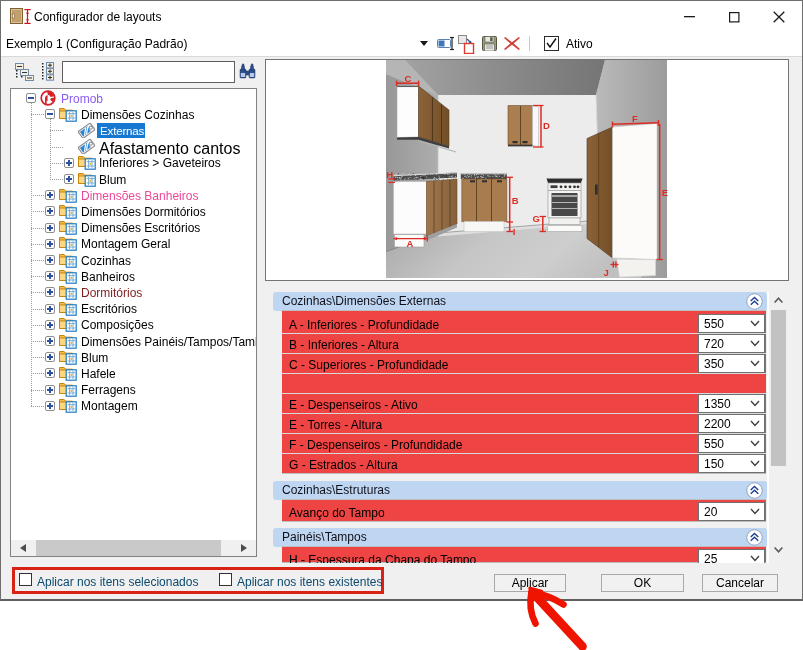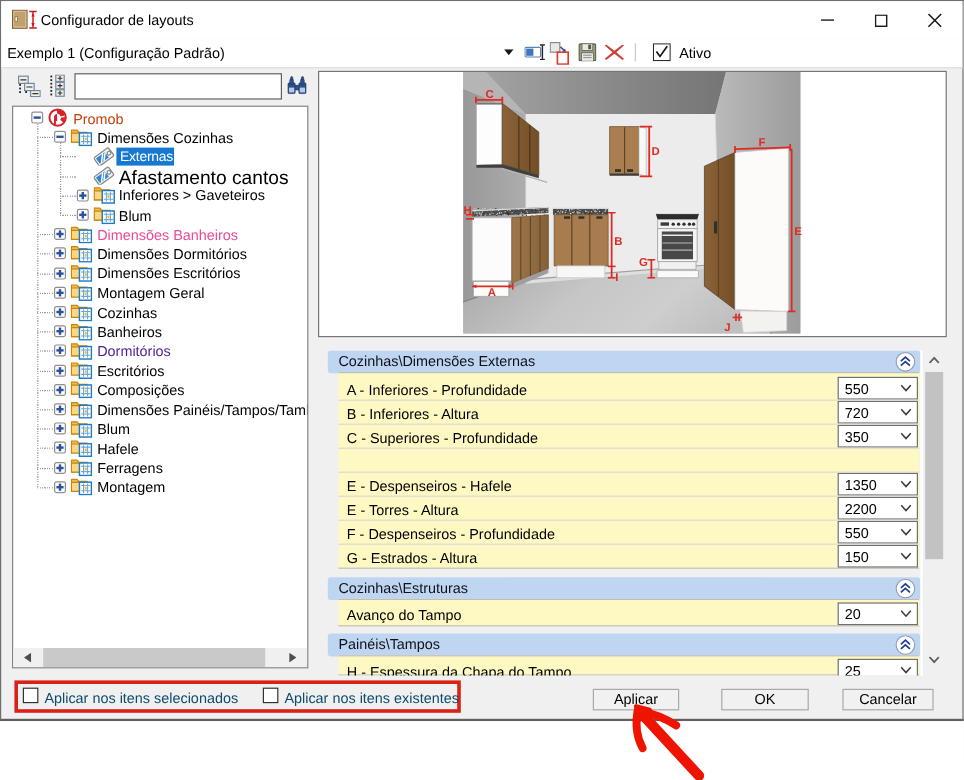--- a/index.html
+++ b/index.html
@@ -8,21 +8,21 @@
 #win { position:absolute; left:0; top:0; width:803px; height:601px; background:#f0f0f0; border:1px solid #6e6e6e; border-bottom:2px solid #5f5f5f; }
 #titlebar { position:absolute; left:0; top:0; width:801px; height:31px; background:#fff; }
 #titletext { position:absolute; left:33px; top:9px; font-size:12px; color:#000; }
 #toolrow { position:absolute; left:0; top:31px; width:801px; height:25px; background:#fff; border-bottom:1px solid #d9d9d9;}
 #combotext { position:absolute; left:5px; top:5px; font-size:12px; color:#000; }
 #treesearch { position:absolute; left:61px; top:60px; width:173px; height:22px; background:#fff; border:1px solid #5f5f5f; }
 #treebox { position:absolute; left:9px; top:87px; width:247px; height:469px; background:#fff; border:1px solid #828282; overflow:hidden; }
 #view3d { position:absolute; left:264px; top:58px; width:524px; height:222px; background:#fff; border:1px solid #747474; }
 #props { position:absolute; left:272px; top:291px; width:494px; height:271px; overflow:hidden; }
 .phead { position:absolute; left:0; width:494px; height:19px; background:#bed6f1; border-radius:3px; font-size:12px; color:#10101a; padding-left:9px; line-height:19px; }
-.prows { position:absolute; left:9px; width:484px; background:#fef9c3; border-top:1px solid #bdbdbd; border-bottom:1px solid #bdbdbd;}
+.prows { position:absolute; left:9px; width:484px; background:#ef4444; border-top:1px solid #bdbdbd; border-bottom:1px solid #bdbdbd;}
 .prow { position:absolute; left:0px; width:484px; height:20px; }
 .plabel { position:absolute; left:7px; top:4px; font-size:12px; color:#000; }
 .psep { position:absolute; left:0; width:484px; height:1px; background:#d9d9d9; }
 .pdrop { position:absolute; left:416px; top:0px; width:67px; height:19px; background:#fff; border:1px solid #707070; font-size:12px; }
 .pdrop span { position:absolute; left:5px; top:2px; }
 .pdrop svg { position:absolute; right:4px; top:5px; }
 .chev { position:absolute; right:4px; top:1px; width:17px; height:17px; }
 #vsb { position:absolute; left:769px; top:291px; width:17px; height:271px; background:#f0f0f0; }
 #redbox { position:absolute; left:11px; top:566px; width:372px; height:27px; border:3px solid #da2116; }
 .cb { position:absolute; width:13px; height:13px; background:#fff; border:1px solid #333; }
@@ -156,21 +156,21 @@
         <div class="abs" style="left:20.0px;top:14.0px;width:1px;height:302.8px;background-image:repeating-linear-gradient(to bottom,#9a9a9a 0 1px,transparent 1px 2px)"></div>
 <div class="abs" style="left:39.0px;top:30.2px;width:1px;height:59.8px;background-image:repeating-linear-gradient(to bottom,#9a9a9a 0 1px,transparent 1px 2px)"></div>
 <div class="abs" style="left:15.0px;top:4.0px;width:10px;height:10px;background:#fdfdfd;border:1px solid #8e8e8e;border-radius:2px"></div>
         <div class="abs" style="left:17.0px;top:8.0px;width:6px;height:2px;background:#2a52a0"></div>
 <svg class="abs" style="left:29px;top:1px" width="16" height="16" viewBox="0 0 16 16">
           <circle cx="8" cy="8" r="6.8" fill="#fff" stroke="#d5222b" stroke-width="1.7"></circle>
           <path d="M7.2 1.4 A6.4 6.4 0 0 1 14 6.2 L10.6 7 A3.2 3.2 0 0 0 7.8 4.8 Z" fill="#d5222b"></path>
           <path d="M5 14 L5 7.8 A3 3 0 0 1 7.6 4.9 L7.6 10.9 A3 3 0 0 1 6.6 10.7 L6.6 14 Z" fill="#d5222b"></path>
           <path d="M14.2 7.4 A6.4 6.4 0 0 1 12.6 12.1 L10.2 9.7 A3.2 3.2 0 0 0 10.8 8.2 Z" fill="#d5222b"></path>
         </svg>
-<span class="abs" style="left:50px;top:2.5px;font-size:12px;color:#c2410c;white-space:nowrap">Promob</span>
+<span class="abs" style="left:50px;top:2.5px;font-size:12px;color:#8b5cf6;white-space:nowrap">Promob</span>
 <div class="abs" style="left:20.0px;top:25.2px;width:14.0px;height:1px;background-image:repeating-linear-gradient(to right,#9a9a9a 0 1px,transparent 1px 2px)"></div>
 <div class="abs" style="left:34.0px;top:20.2px;width:10px;height:10px;background:#fdfdfd;border:1px solid #8e8e8e;border-radius:2px"></div>
         <div class="abs" style="left:36.0px;top:24.2px;width:6px;height:2px;background:#2a52a0"></div>
 <svg class="abs" style="left:48px;top:17px" width="18" height="16" viewBox="0 0 18 16">
           <path d="M0.5 2.5 L5.2 2.5 L6.7 4.2 L13.5 4.2 L13.5 12.5 L0.5 12.5 Z" fill="#f3ba51" stroke="#c8860a"></path>
           <path d="M0.5 5 L13.5 5 L13.5 12.5 L0.5 12.5 Z" fill="#fcd683" stroke="#c8860a"></path>
           <rect x="7.2" y="4.8" width="10" height="10.4" fill="#fff" stroke="#1e7ac1" stroke-width="1.2"></rect>
           <g stroke="#6aa7d8" stroke-width="0.9">
             <line x1="8.6" y1="7.6" x2="16.4" y2="7.6"></line>
             <line x1="8.6" y1="12" x2="16.4" y2="12"></line>
@@ -348,21 +348,21 @@
           <path d="M0.5 5 L13.5 5 L13.5 12.5 L0.5 12.5 Z" fill="#fcd683" stroke="#c8860a"></path>
           <rect x="7.2" y="4.8" width="10" height="10.4" fill="#fff" stroke="#1e7ac1" stroke-width="1.2"></rect>
           <g stroke="#6aa7d8" stroke-width="0.9">
             <line x1="8.6" y1="7.6" x2="16.4" y2="7.6"></line>
             <line x1="8.6" y1="12" x2="16.4" y2="12"></line>
             <line x1="10.6" y1="6" x2="10.6" y2="14"></line>
             <line x1="14" y1="6" x2="14" y2="14"></line>
           </g>
           <rect x="11.6" y="8.7" width="1.6" height="2.2" fill="#f0b429"></rect>
         </svg>
-<span class="abs" style="left:70px;top:196.9px;font-size:12px;color:#4c1d95;white-space:nowrap">Dormitórios</span>
+<span class="abs" style="left:70px;top:196.9px;font-size:12px;color:#7f1d1d;white-space:nowrap">Dormitórios</span>
 <div class="abs" style="left:20.0px;top:219.6px;width:14.0px;height:1px;background-image:repeating-linear-gradient(to right,#9a9a9a 0 1px,transparent 1px 2px)"></div>
 <div class="abs" style="left:34.0px;top:214.6px;width:10px;height:10px;background:#fdfdfd;border:1px solid #8e8e8e;border-radius:2px"></div>
         <div class="abs" style="left:36.0px;top:218.6px;width:6px;height:2px;background:#2a52a0"></div>
         <div class="abs" style="left:38.0px;top:216.6px;width:2px;height:6px;background:#2a52a0"></div>
 <svg class="abs" style="left:48px;top:211px" width="18" height="16" viewBox="0 0 18 16">
           <path d="M0.5 2.5 L5.2 2.5 L6.7 4.2 L13.5 4.2 L13.5 12.5 L0.5 12.5 Z" fill="#f3ba51" stroke="#c8860a"></path>
           <path d="M0.5 5 L13.5 5 L13.5 12.5 L0.5 12.5 Z" fill="#fcd683" stroke="#c8860a"></path>
           <rect x="7.2" y="4.8" width="10" height="10.4" fill="#fff" stroke="#1e7ac1" stroke-width="1.2"></rect>
           <g stroke="#6aa7d8" stroke-width="0.9">
             <line x1="8.6" y1="7.6" x2="16.4" y2="7.6"></line>
@@ -856,21 +856,21 @@
           <div class="pdrop">
             <span>350</span>
             <svg width="10" height="7" viewBox="0 0 10 7">
               <path d="M1 1 L5 5.5 L9 1" fill="none" stroke="#3c3c3c" stroke-width="1.3"></path>
             </svg>
           </div>
         </div>
 <div class="psep" style="top:42px"></div>
 <div class="psep" style="top:62px"></div>
 <div class="prow" style="top:83px">
-          <span class="plabel">E - Despenseiros - Hafele</span>
+          <span class="plabel">E - Despenseiros - Ativo</span>
           <div class="pdrop">
             <span>1350</span>
             <svg width="10" height="7" viewBox="0 0 10 7">
               <path d="M1 1 L5 5.5 L9 1" fill="none" stroke="#3c3c3c" stroke-width="1.3"></path>
             </svg>
           </div>
         </div>
 <div class="psep" style="top:82px"></div>
 <div class="prow" style="top:103px">
           <span class="plabel">E - Torres - Altura</span>
@@ -947,21 +947,21 @@
         <path d="M4.5 6 L0 1 L1.2 0 L4.5 3.6 L7.8 0 L9 1 Z" fill="#5f5f5f"></path>
       </svg>
   </div>
 
   <div id="redbox"></div>
   <div class="cb" style="left:18px;top:572px"></div>
   <span class="cblabel" style="left:36px;top:574px">Aplicar nos itens selecionados</span>
   <div class="cb" style="left:218px;top:572px"></div>
   <span class="cblabel" style="left:236px;top:574px">Aplicar nos itens existentes</span>
   <div class="btn" style="left:493px">Aplicar</div>
-  <div class="btn" style="left:600px;width:73px">OK</div>
+  <div class="btn" style="left:600px;width:83px">OK</div>
   <div class="btn" style="left:701px;width:76px">Cancelar</div>
 </div>
 <div id="belowwin"></div>
 
 <svg class="abs" style="left:505px;top:575px;z-index:50" width="100" height="75" viewBox="0 0 100 75">
   <g stroke="#ee1400" fill="none" stroke-linecap="round">
     <path d="M29 19 L77.5 71.5" stroke-width="8.6"></path>
     <path d="M26.5 17 C24.5 27 25.5 39 30.5 48.5" stroke-width="6.6"></path>
     <path d="M26.5 17 C37 19 50 24 58.5 29.5" stroke-width="6.6"></path>
   </g>

